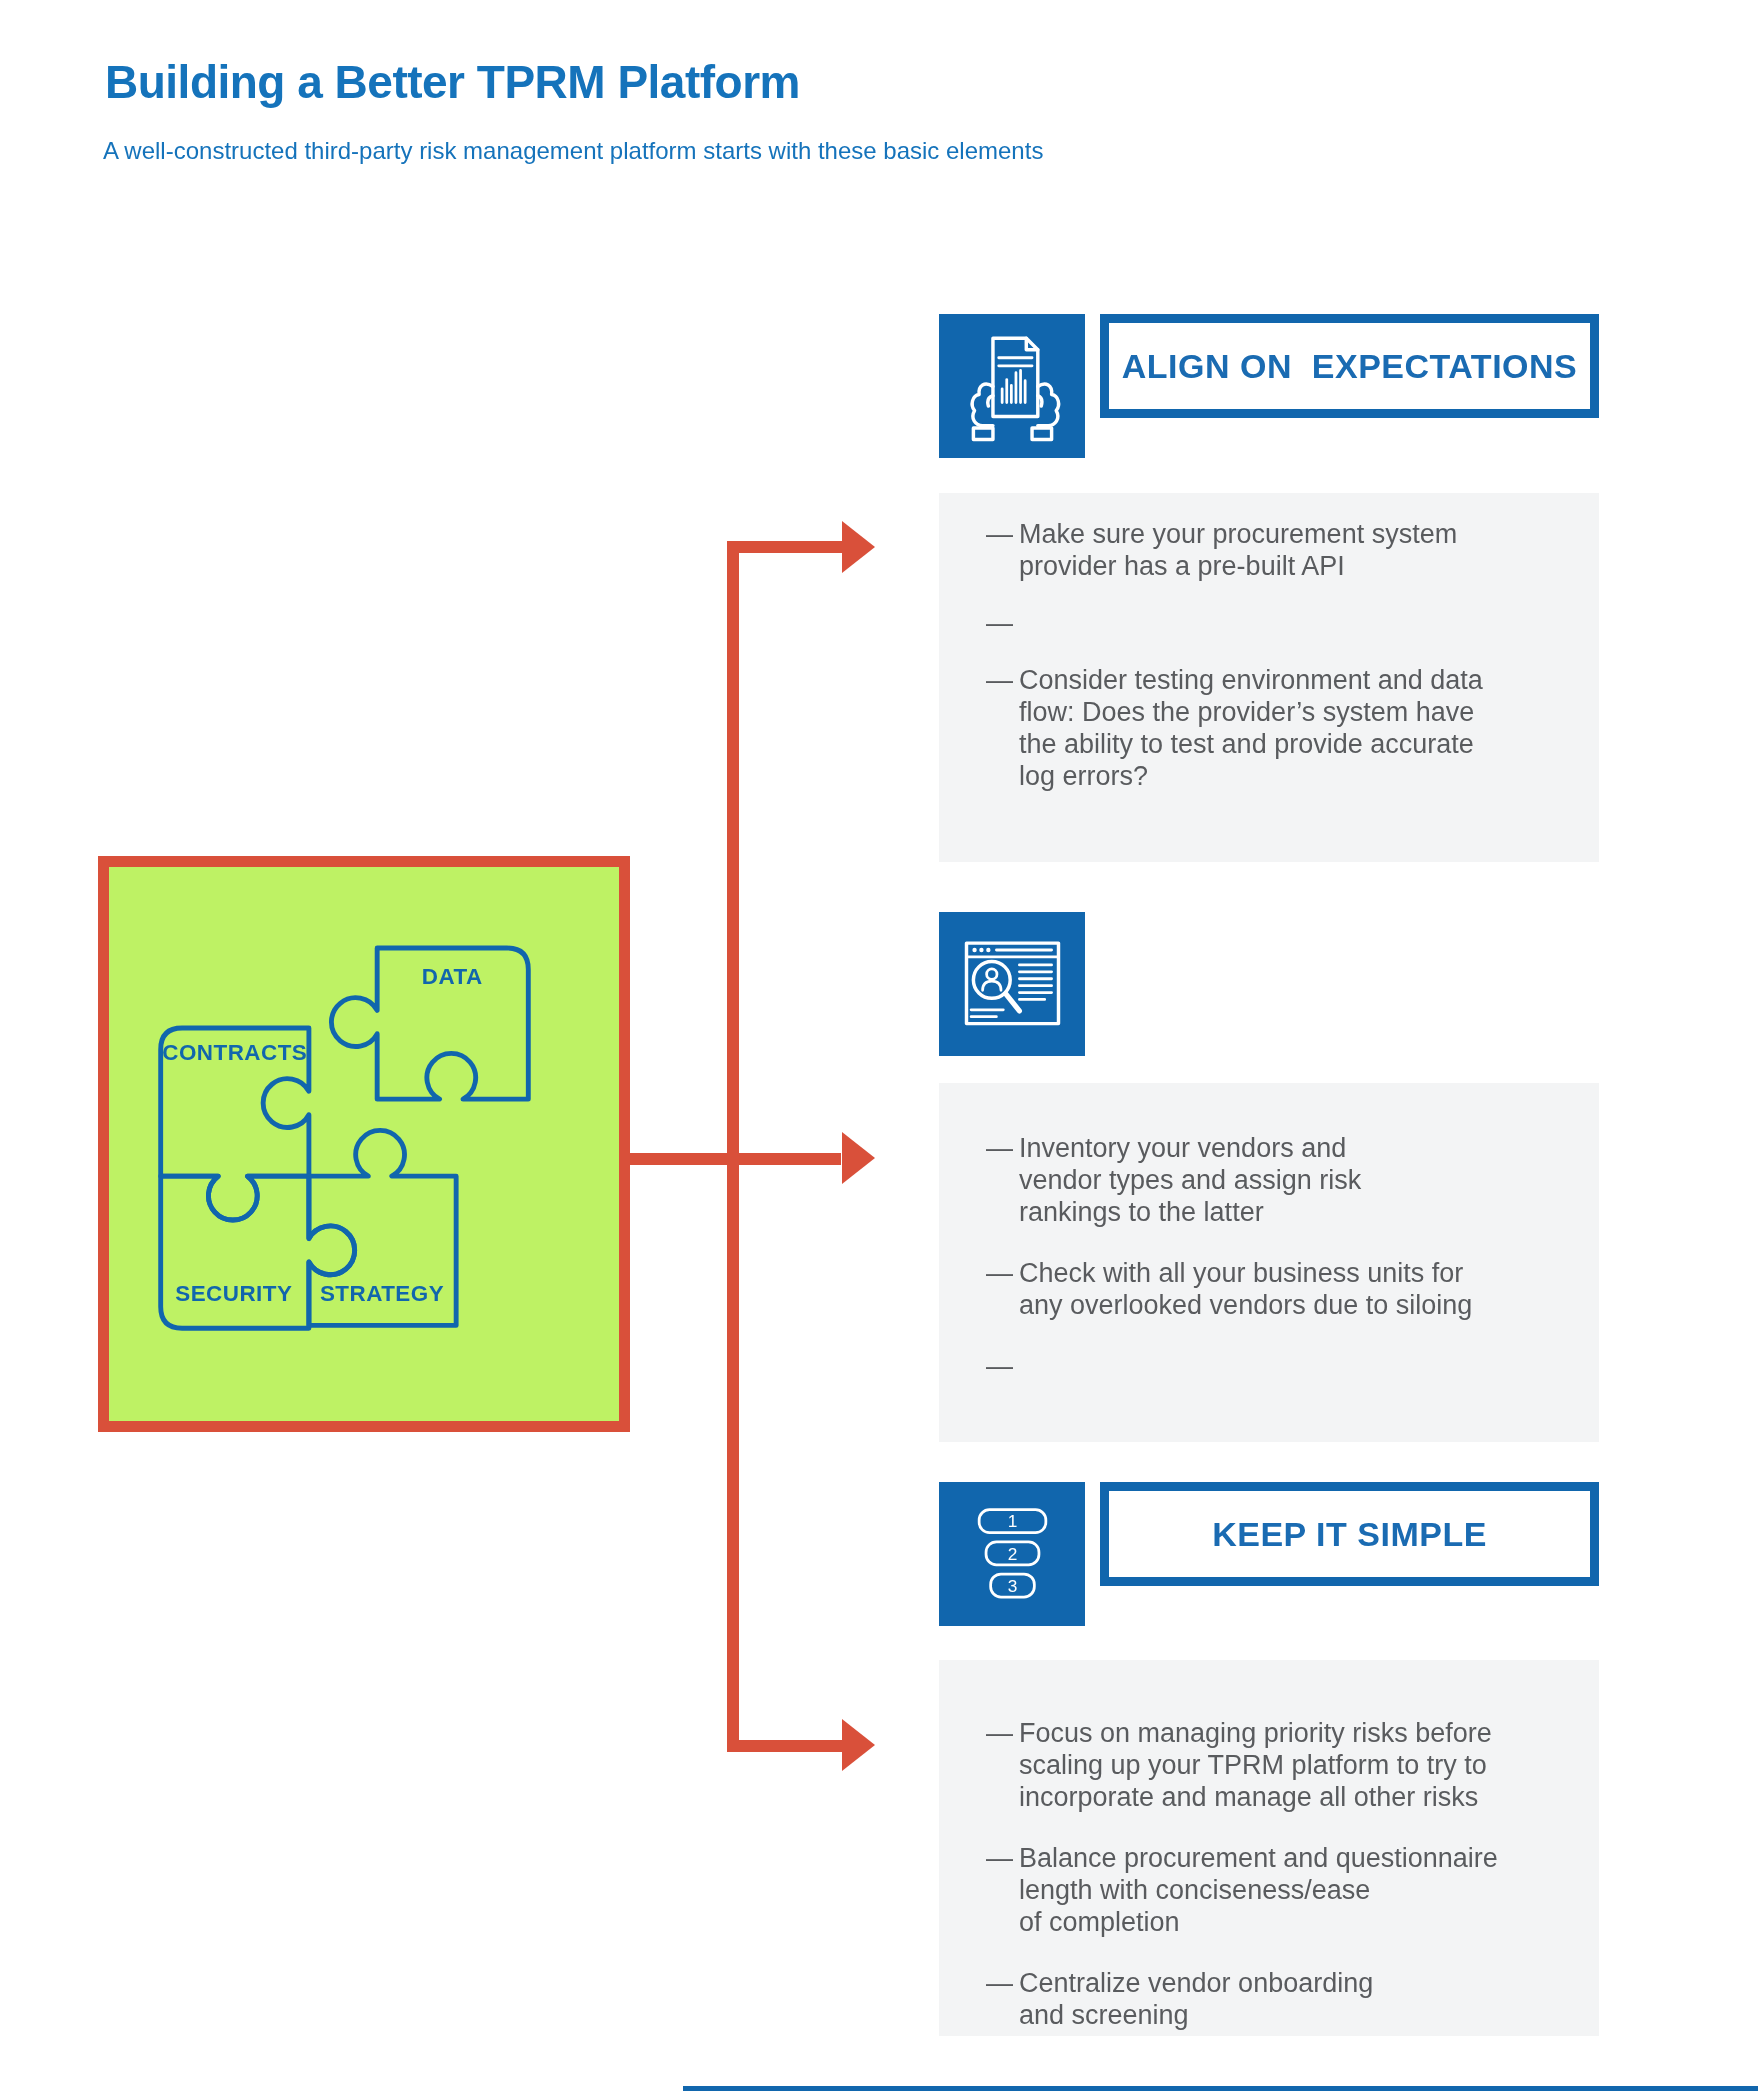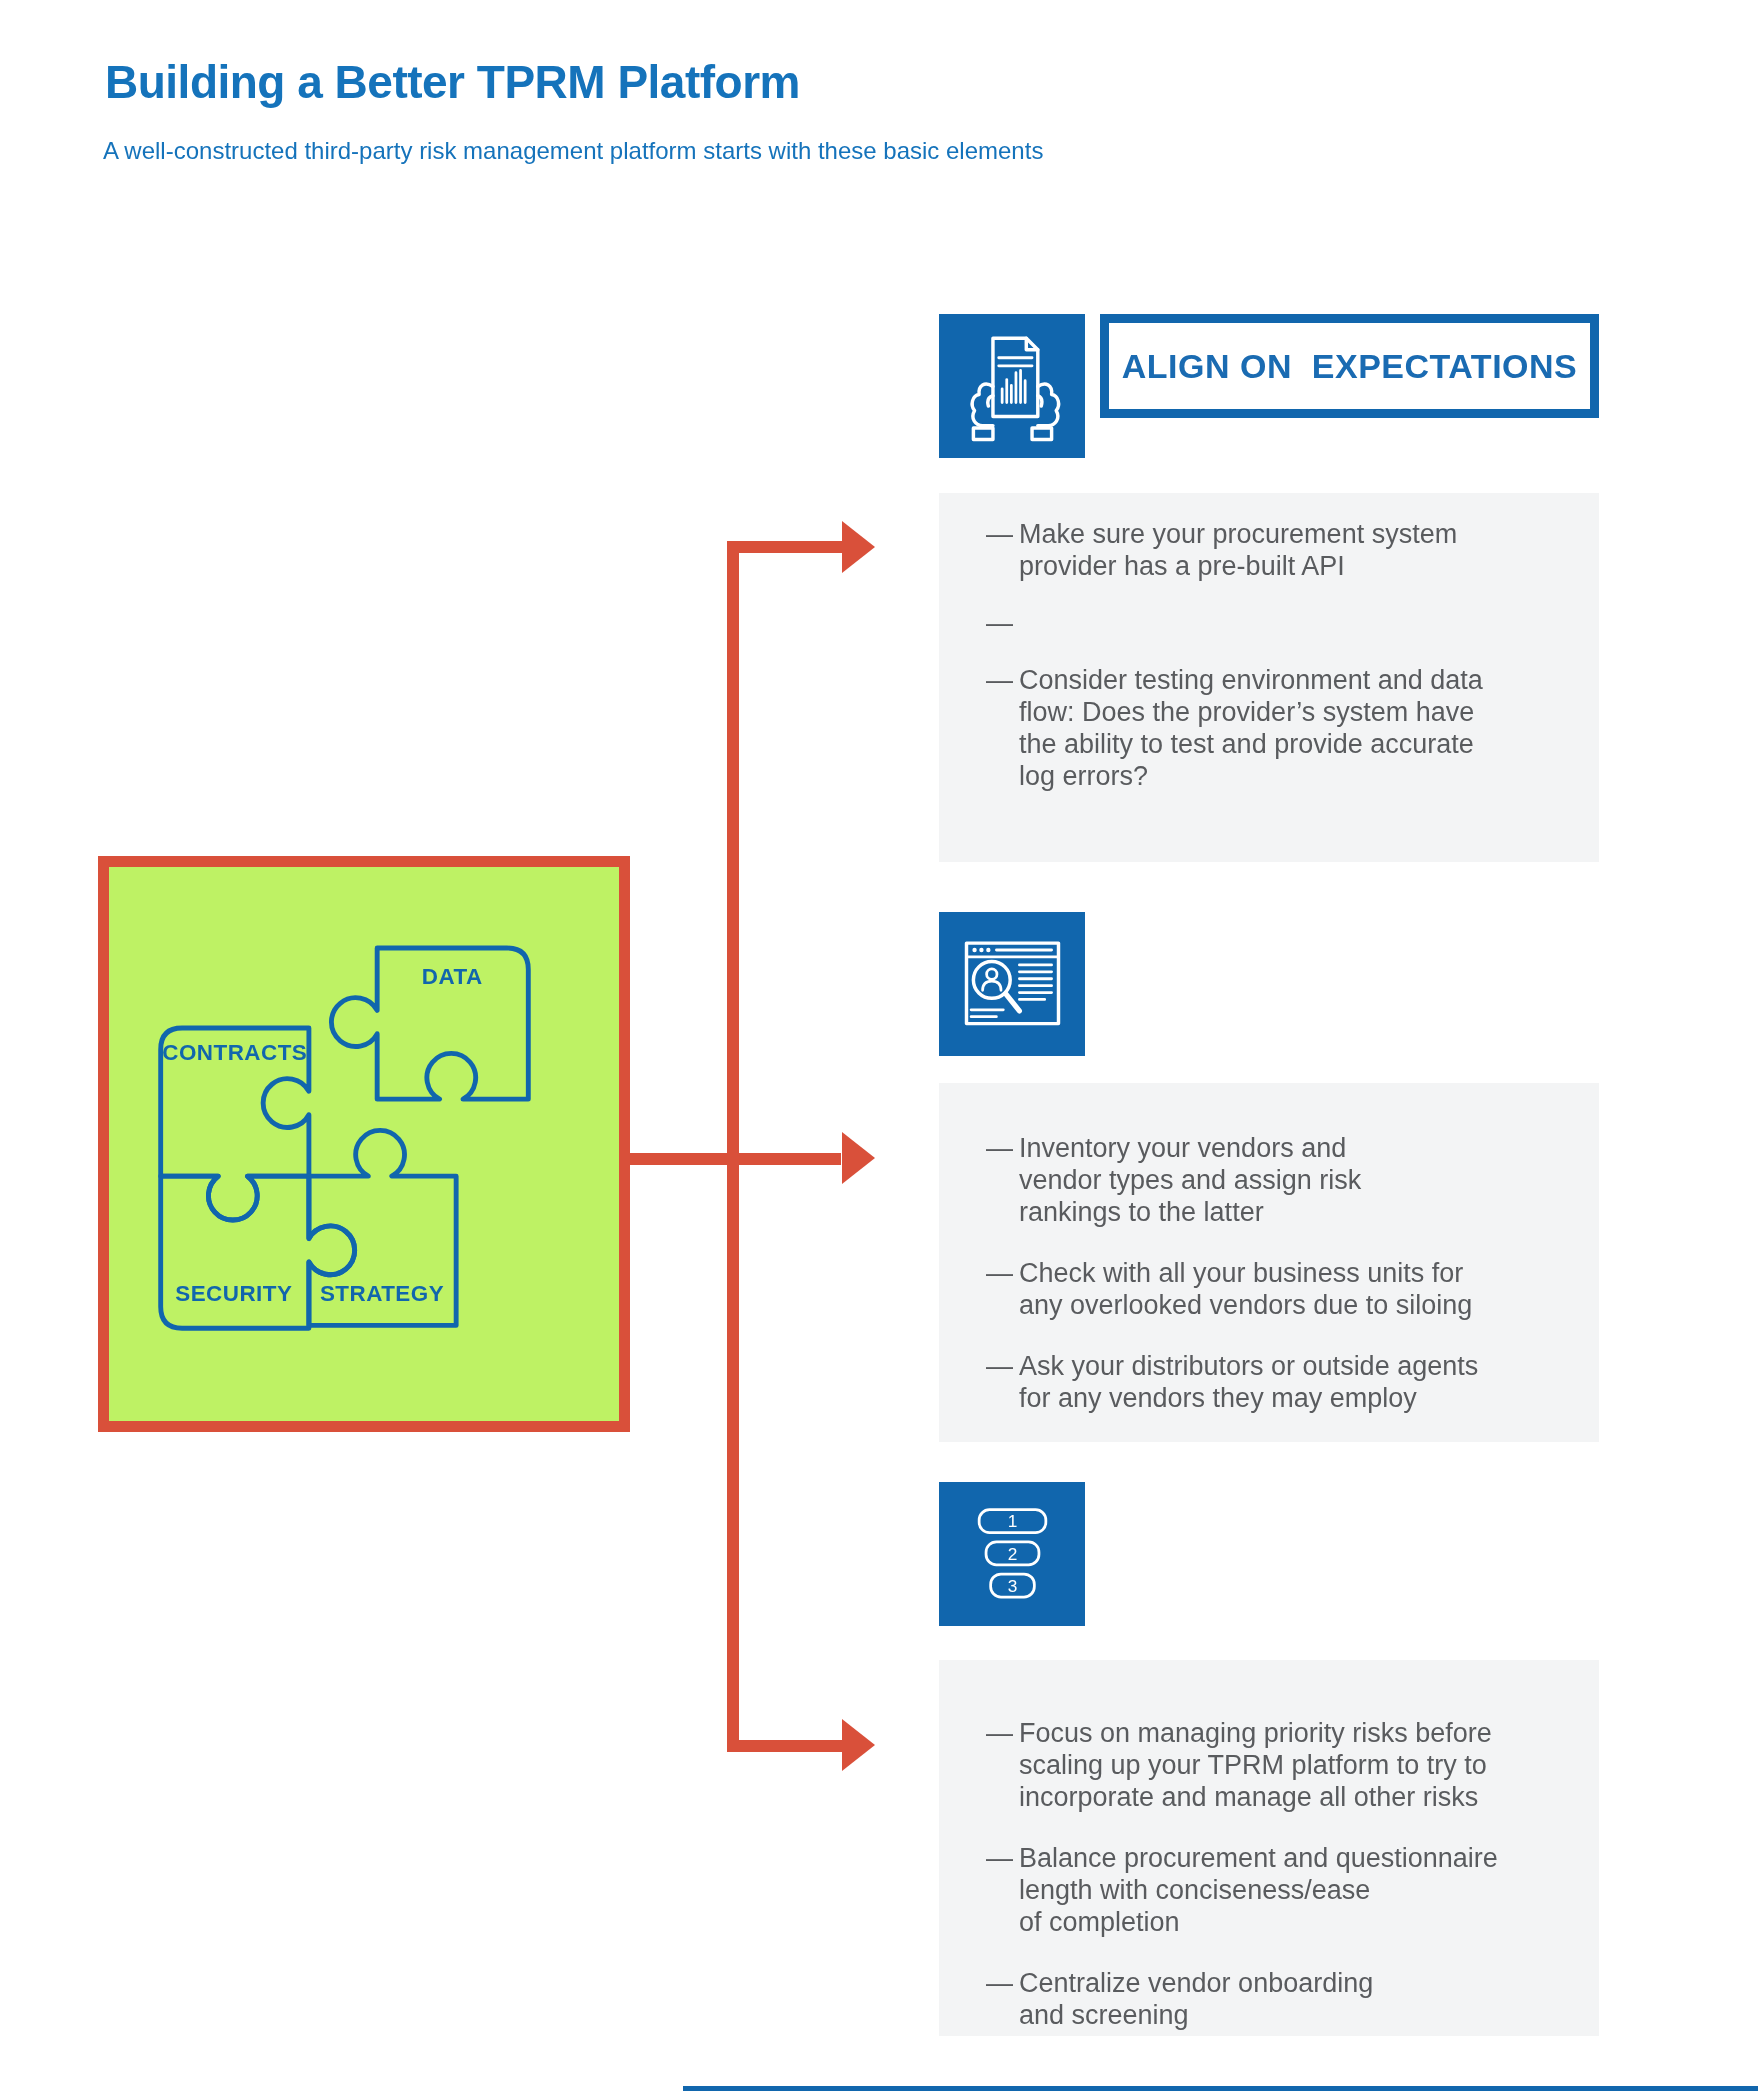--- a/index.html
+++ b/index.html
@@ -160,35 +160,36 @@
 vendor types and assign risk
 rankings to the latter</span>
     </div>
     <div class="bullet">
       <span class="dash">—</span>
       <span class="btext">Check with all your business units for
 any overlooked vendors due to siloing</span>
     </div>
     <div class="bullet">
       <span class="dash">—</span>
-      <span class="btext">Ask your distributors or outside agents
-for any vendors they may employ</span>
     </div>
   </div>
 
   <div class="tile" style="top:1482px;">
     <svg width="115" height="115" viewBox="0 0 100 100">
       <rect class="ln2" x="21" y="11" width="58" height="20" rx="9"></rect>
       <rect class="ln2" x="27" y="39" width="46" height="20" rx="9"></rect>
       <rect class="ln2" x="31" y="67" width="38" height="20" rx="9"></rect>
       <text class="num" x="50" y="26.5">1</text>
       <text class="num" x="50" y="54.5">2</text>
       <text class="num" x="50" y="82.5">3</text>
     </svg>
   </div>
+  <div class="hbox" style="top:1482px;">
+    <span class="hlabel">KEEP IT SIMPLE</span>
+  </div>
   <div class="panel" id="panel-3">
     <div class="bullet">
       <span class="dash">—</span>
       <span class="btext">Focus on managing priority risks before
 scaling up your TPRM platform to try to
 incorporate and manage all other risks</span>
     </div>
     <div class="bullet">
       <span class="dash">—</span>
       <span class="btext">Balance procurement and questionnaire

